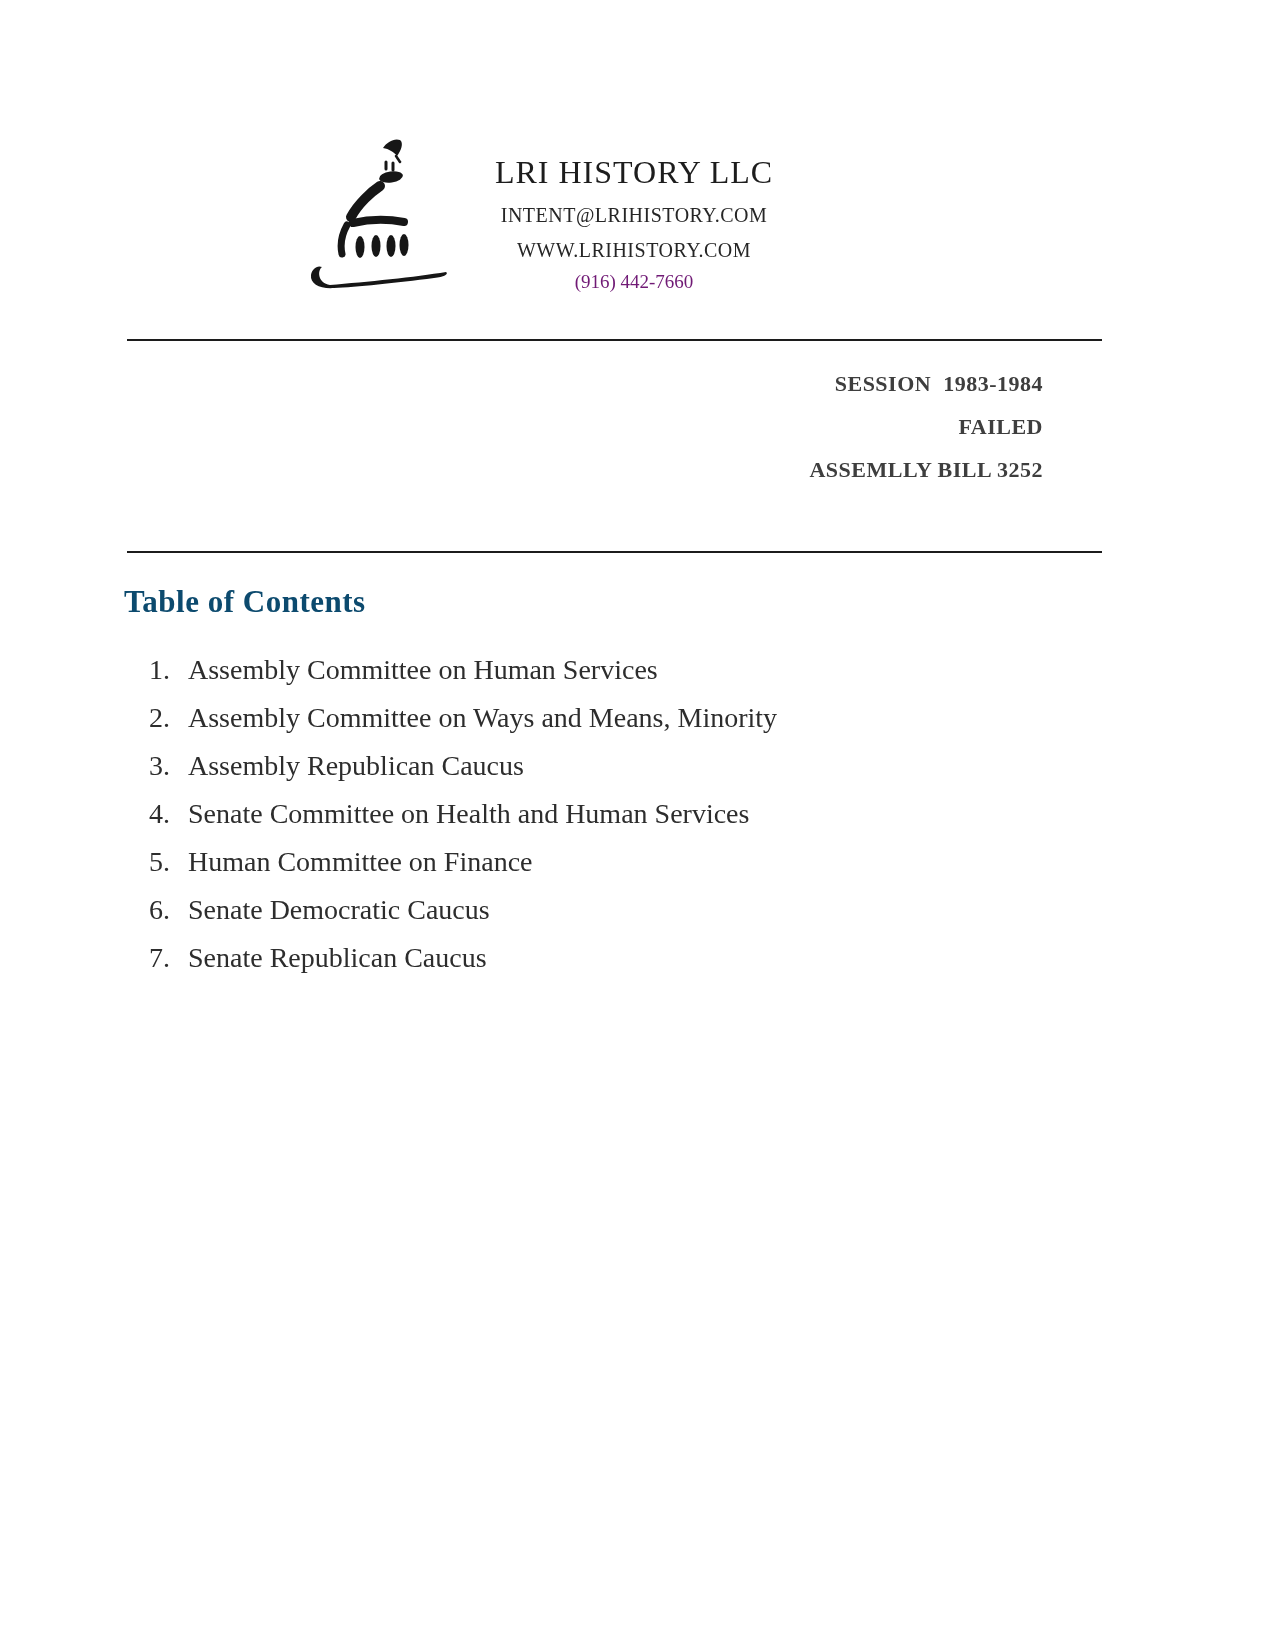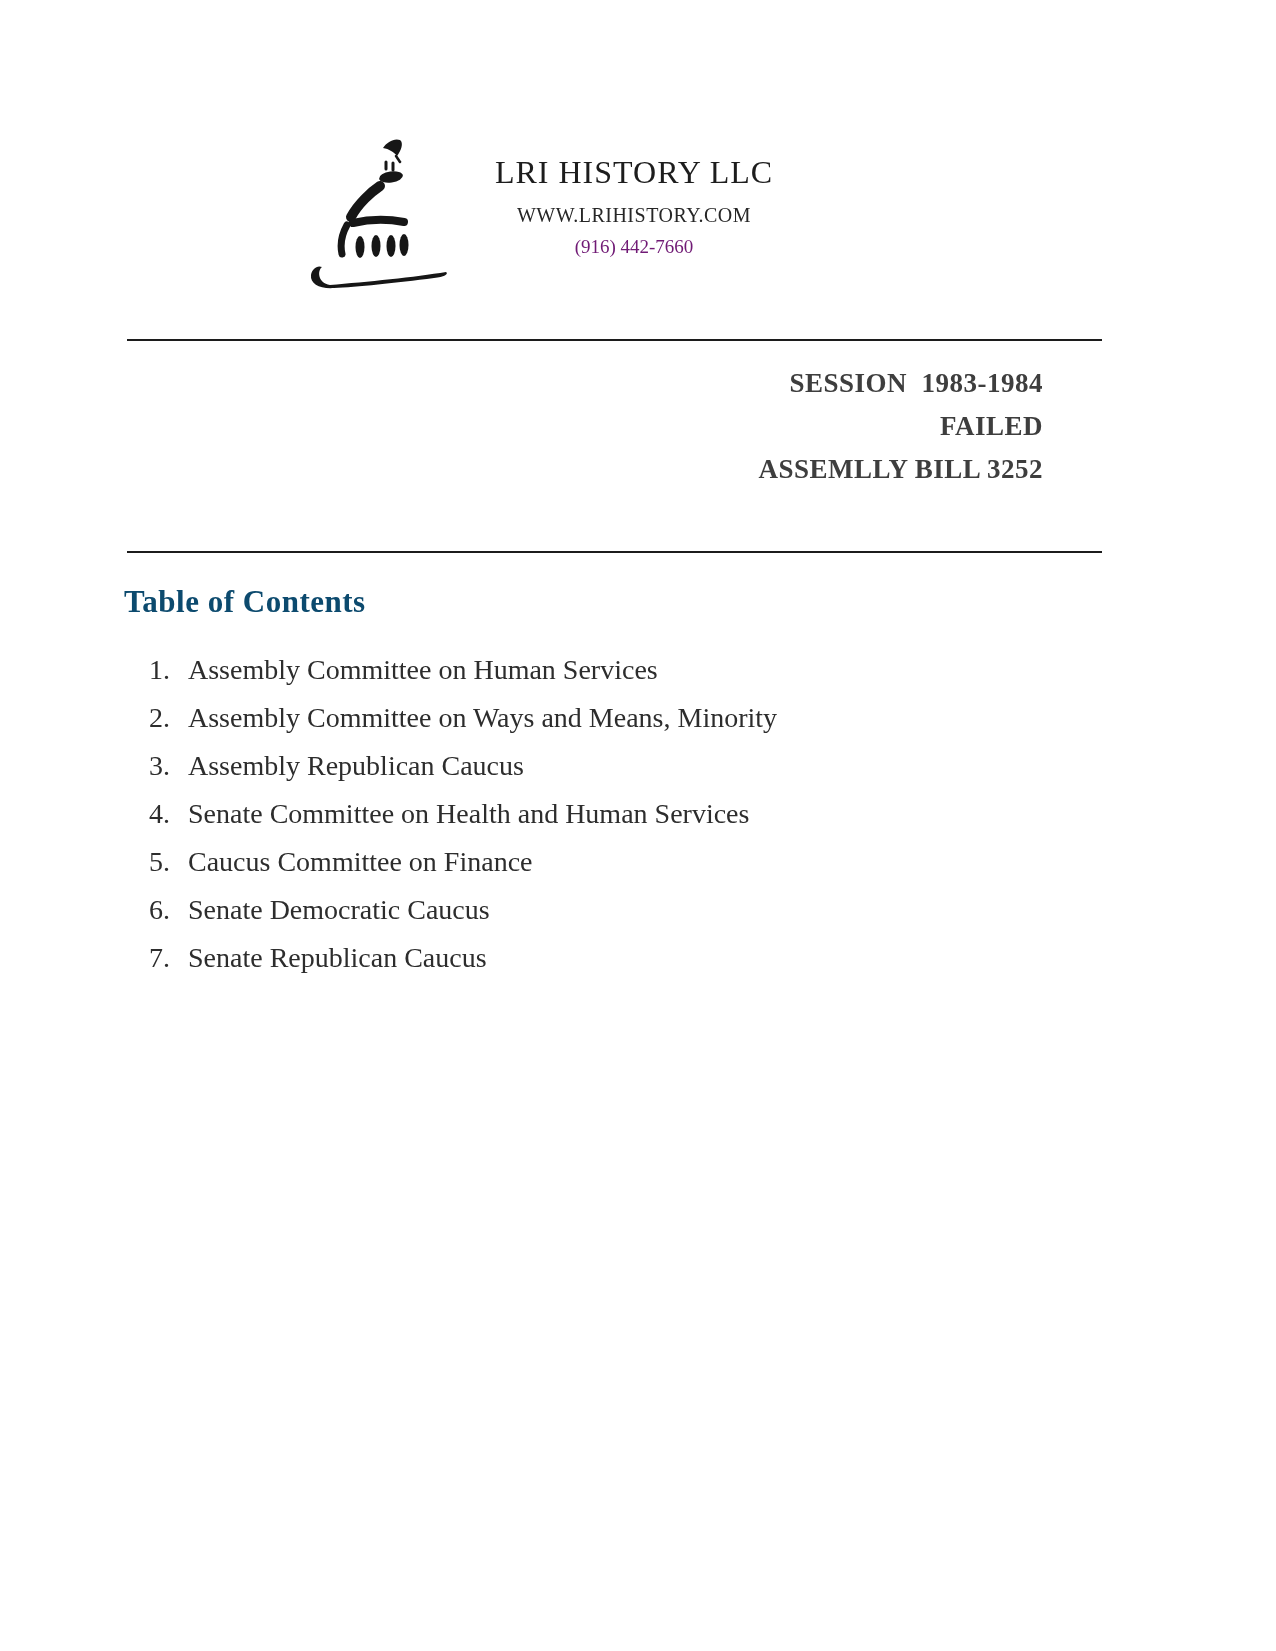--- a/index.html
+++ b/index.html
@@ -72,21 +72,21 @@
   .rule-1 { top: 339px; }
   .rule-2 { top: 551px; }
 
   
   .session-block {
     position: absolute;
     top: 362px;
     right: 233px;
     text-align: right;
     font-weight: bold;
-    font-size: 27px;
+    font-size: 22px;
     line-height: 43px;
     color: #3e3e3e;
     letter-spacing: 0.5px;
   }
   .session-line { white-space: pre; }
 
   
   .toc-title {
     position: absolute;
     left: 124px;
@@ -143,20 +143,21 @@
       <ellipse cx="80" cy="124" rx="4.5" ry="11" fill="#161616"></ellipse>
       <ellipse cx="95" cy="124" rx="4.5" ry="11" fill="#161616"></ellipse>
       <ellipse cx="108" cy="123" rx="4.5" ry="11" fill="#161616"></ellipse>
 
       <path d="M34,163 C70,160 120,155 150,150 C153,152 148,155 138,156 C100,161 60,165 38,166 C24,167 14,162 15,153 C16,147 21,143 26,145 C21,149 22,161 34,163 Z" fill="#161616"></path>
     </svg>
   </div>
 
   <div class="header-text">
     <div class="company-name">LRI HISTORY LLC</div>
+    <div class="contact-line">INTENT@LRIHISTORY.COM</div>
     <div class="contact-line www">WWW.LRIHISTORY.COM</div>
     <div class="phone-line">(916) 442-7660</div>
   </div>
 
   <div class="rule rule-1"></div>
 
   <div class="session-block">
     <div class="session-line">SESSION  1983-1984</div>
     <div class="session-line">FAILED</div>
     <div class="session-line">ASSEMLLY BILL 3252</div>
@@ -178,21 +179,21 @@
     <li class="toc-item">
       <span class="toc-num">3.</span>
       <span class="toc-label">Assembly Republican Caucus</span>
     </li>
     <li class="toc-item">
       <span class="toc-num">4.</span>
       <span class="toc-label">Senate Committee on Health and Human Services</span>
     </li>
     <li class="toc-item">
       <span class="toc-num">5.</span>
-      <span class="toc-label">Caucus Committee on Finance</span>
+      <span class="toc-label">Human Committee on Finance</span>
     </li>
     <li class="toc-item">
       <span class="toc-num">6.</span>
       <span class="toc-label">Senate Democratic Caucus</span>
     </li>
     <li class="toc-item">
       <span class="toc-num">7.</span>
       <span class="toc-label">Senate Republican Caucus</span>
     </li>
   </ol>

